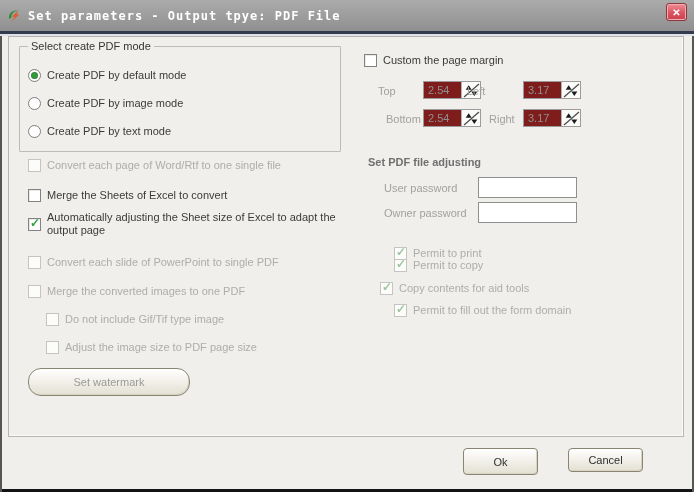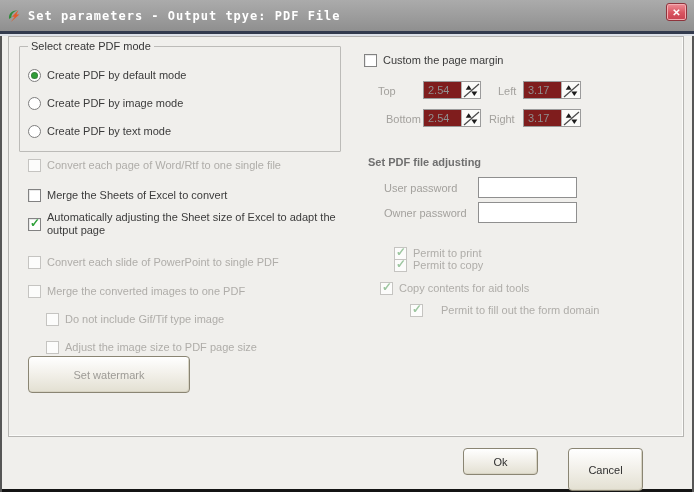--- a/index.html
+++ b/index.html
@@ -155,41 +155,41 @@
   </div>
   <div class="row dis" style="left:46px;top:313px;">
     <span class="cb dis"></span>
     <span class="lbl">Do not include Gif/Tif type image</span>
   </div>
   <div class="row dis" style="left:46px;top:341px;">
     <span class="cb dis"></span>
     <span class="lbl">Adjust the image size to PDF page size</span>
   </div>
 
-  <div class="xpbtn dis" style="left:28px;top:356px;width:162px;height:37px;">
+  <div class="xpbtn dis" style="left:28px;top:368px;width:162px;height:28px;border-radius:13px;">
     <span>Set watermark</span>
   </div>
 
   <div class="row" style="left:364px;top:54px;">
     <span class="cb"></span>
     <span class="lbl">Custom the page margin</span>
   </div>
 
   <span class="mlabel" style="left:378px;top:85px;">Top</span>
   <div class="spin" style="left:423px;top:81px;">
     <span class="val">2.54</span>
     <span class="btn">
       <svg width="17" height="15" viewBox="0 0 18 16">
           <line x1="1" y1="15" x2="17" y2="1" stroke="#4a4a4a" stroke-width="1.3"></line>
           <path d="M6 2.5 L2.8 7.2 L9.2 7.2 Z" fill="#1c1c1c"></path>
           <path d="M8.8 9 L15.2 9 L12 13.8 Z" fill="#1c1c1c"></path>
         </svg>
     </span>
   </div>
-  <span class="mlabel" style="left:467px;top:85px;margin-left:31px;">Left</span>
+  <span class="mlabel" style="left:467px;top:85px;">Left</span>
   <div class="spin" style="left:523px;top:81px;">
     <span class="val">3.17</span>
     <span class="btn">
       <svg width="17" height="15" viewBox="0 0 18 16">
           <line x1="1" y1="15" x2="17" y2="1" stroke="#4a4a4a" stroke-width="1.3"></line>
           <path d="M6 2.5 L2.8 7.2 L9.2 7.2 Z" fill="#1c1c1c"></path>
           <path d="M8.8 9 L15.2 9 L12 13.8 Z" fill="#1c1c1c"></path>
         </svg>
     </span>
   </div>
@@ -229,25 +229,25 @@
     <span class="lbl">Permit to print</span>
   </div>
   <div class="row dis" style="left:394px;top:259px;">
     <span class="cb dis checked"></span>
     <span class="lbl">Permit to copy</span>
   </div>
   <div class="row dis" style="left:380px;top:282px;">
     <span class="cb dis checked"></span>
     <span class="lbl">Copy contents for aid tools</span>
   </div>
-  <div class="row dis" style="left:410px;top:304px;gap:12px;">
+  <div class="row dis" style="left:394px;top:304px;">
     <span class="cb dis checked"></span>
     <span class="lbl">Permit to fill out the form domain</span>
   </div>
 
   <div class="xpbtn" style="left:463px;top:448px;width:75px;height:27px;">
     <span>Ok</span>
   </div>
-  <div class="xpbtn" style="left:568px;top:448px;width:75px;height:43px;text-align:center;">
+  <div class="xpbtn" style="left:568px;top:448px;width:75px;height:24px;text-align:center;">
     <span>Cancel</span>
   </div>
 
 </div>
 
 </body></html>

